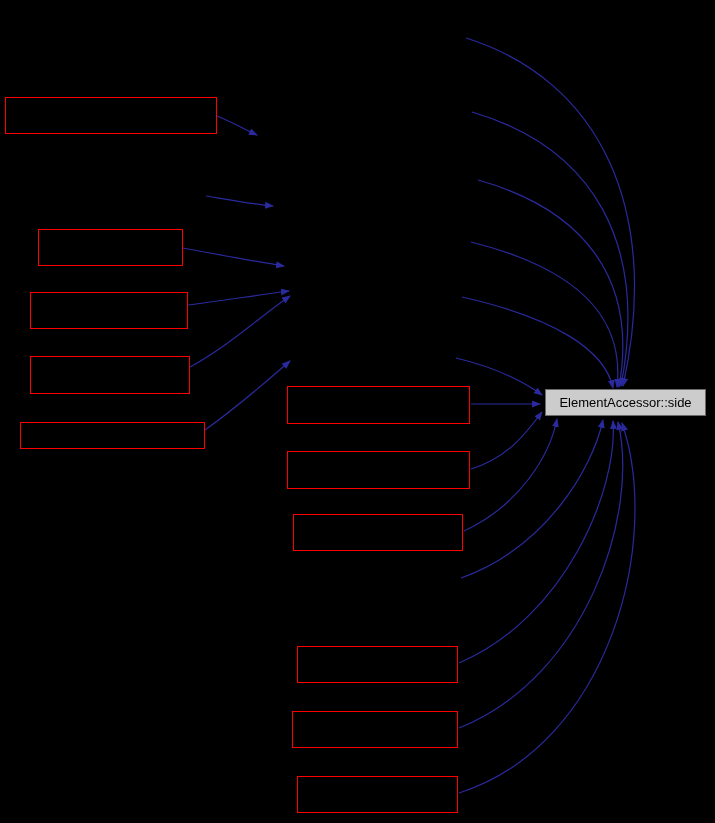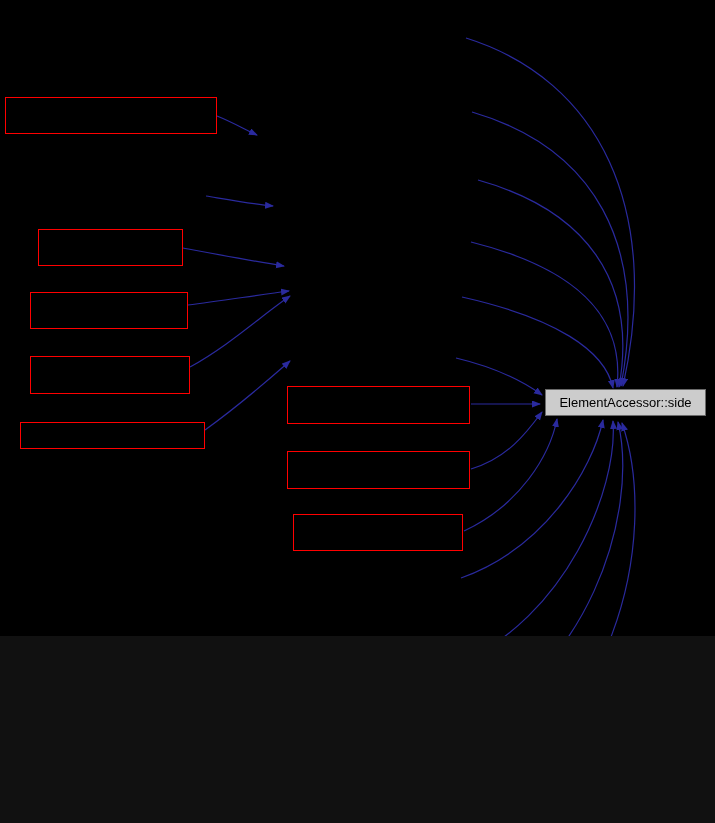--- a/index.html
+++ b/index.html
@@ -7,21 +7,21 @@
     --node-border:#ff0000;
     --edge:#2a2a9e;
     --highlight-fill:#cccccc;
     --highlight-border:#6a6a6a;
     --highlight-text:#000000;
   }
   html,body{margin:0;padding:0;}
   body{background:#111;font-family:"Liberation Sans", sans-serif;}
   .stage{
     position:relative;
-    width:715px;height:636px;
+    width:715px;height:823px;
     background:var(--background);
     overflow:hidden;
   }
   .edges{position:absolute;left:0;top:0;}
   .edge{fill:none;stroke:var(--edge);stroke-width:1.2px;}
   .arrowhead{fill:var(--edge);}
   .node{
     position:absolute;
     box-sizing:border-box;
     border:1px solid var(--node-border);

